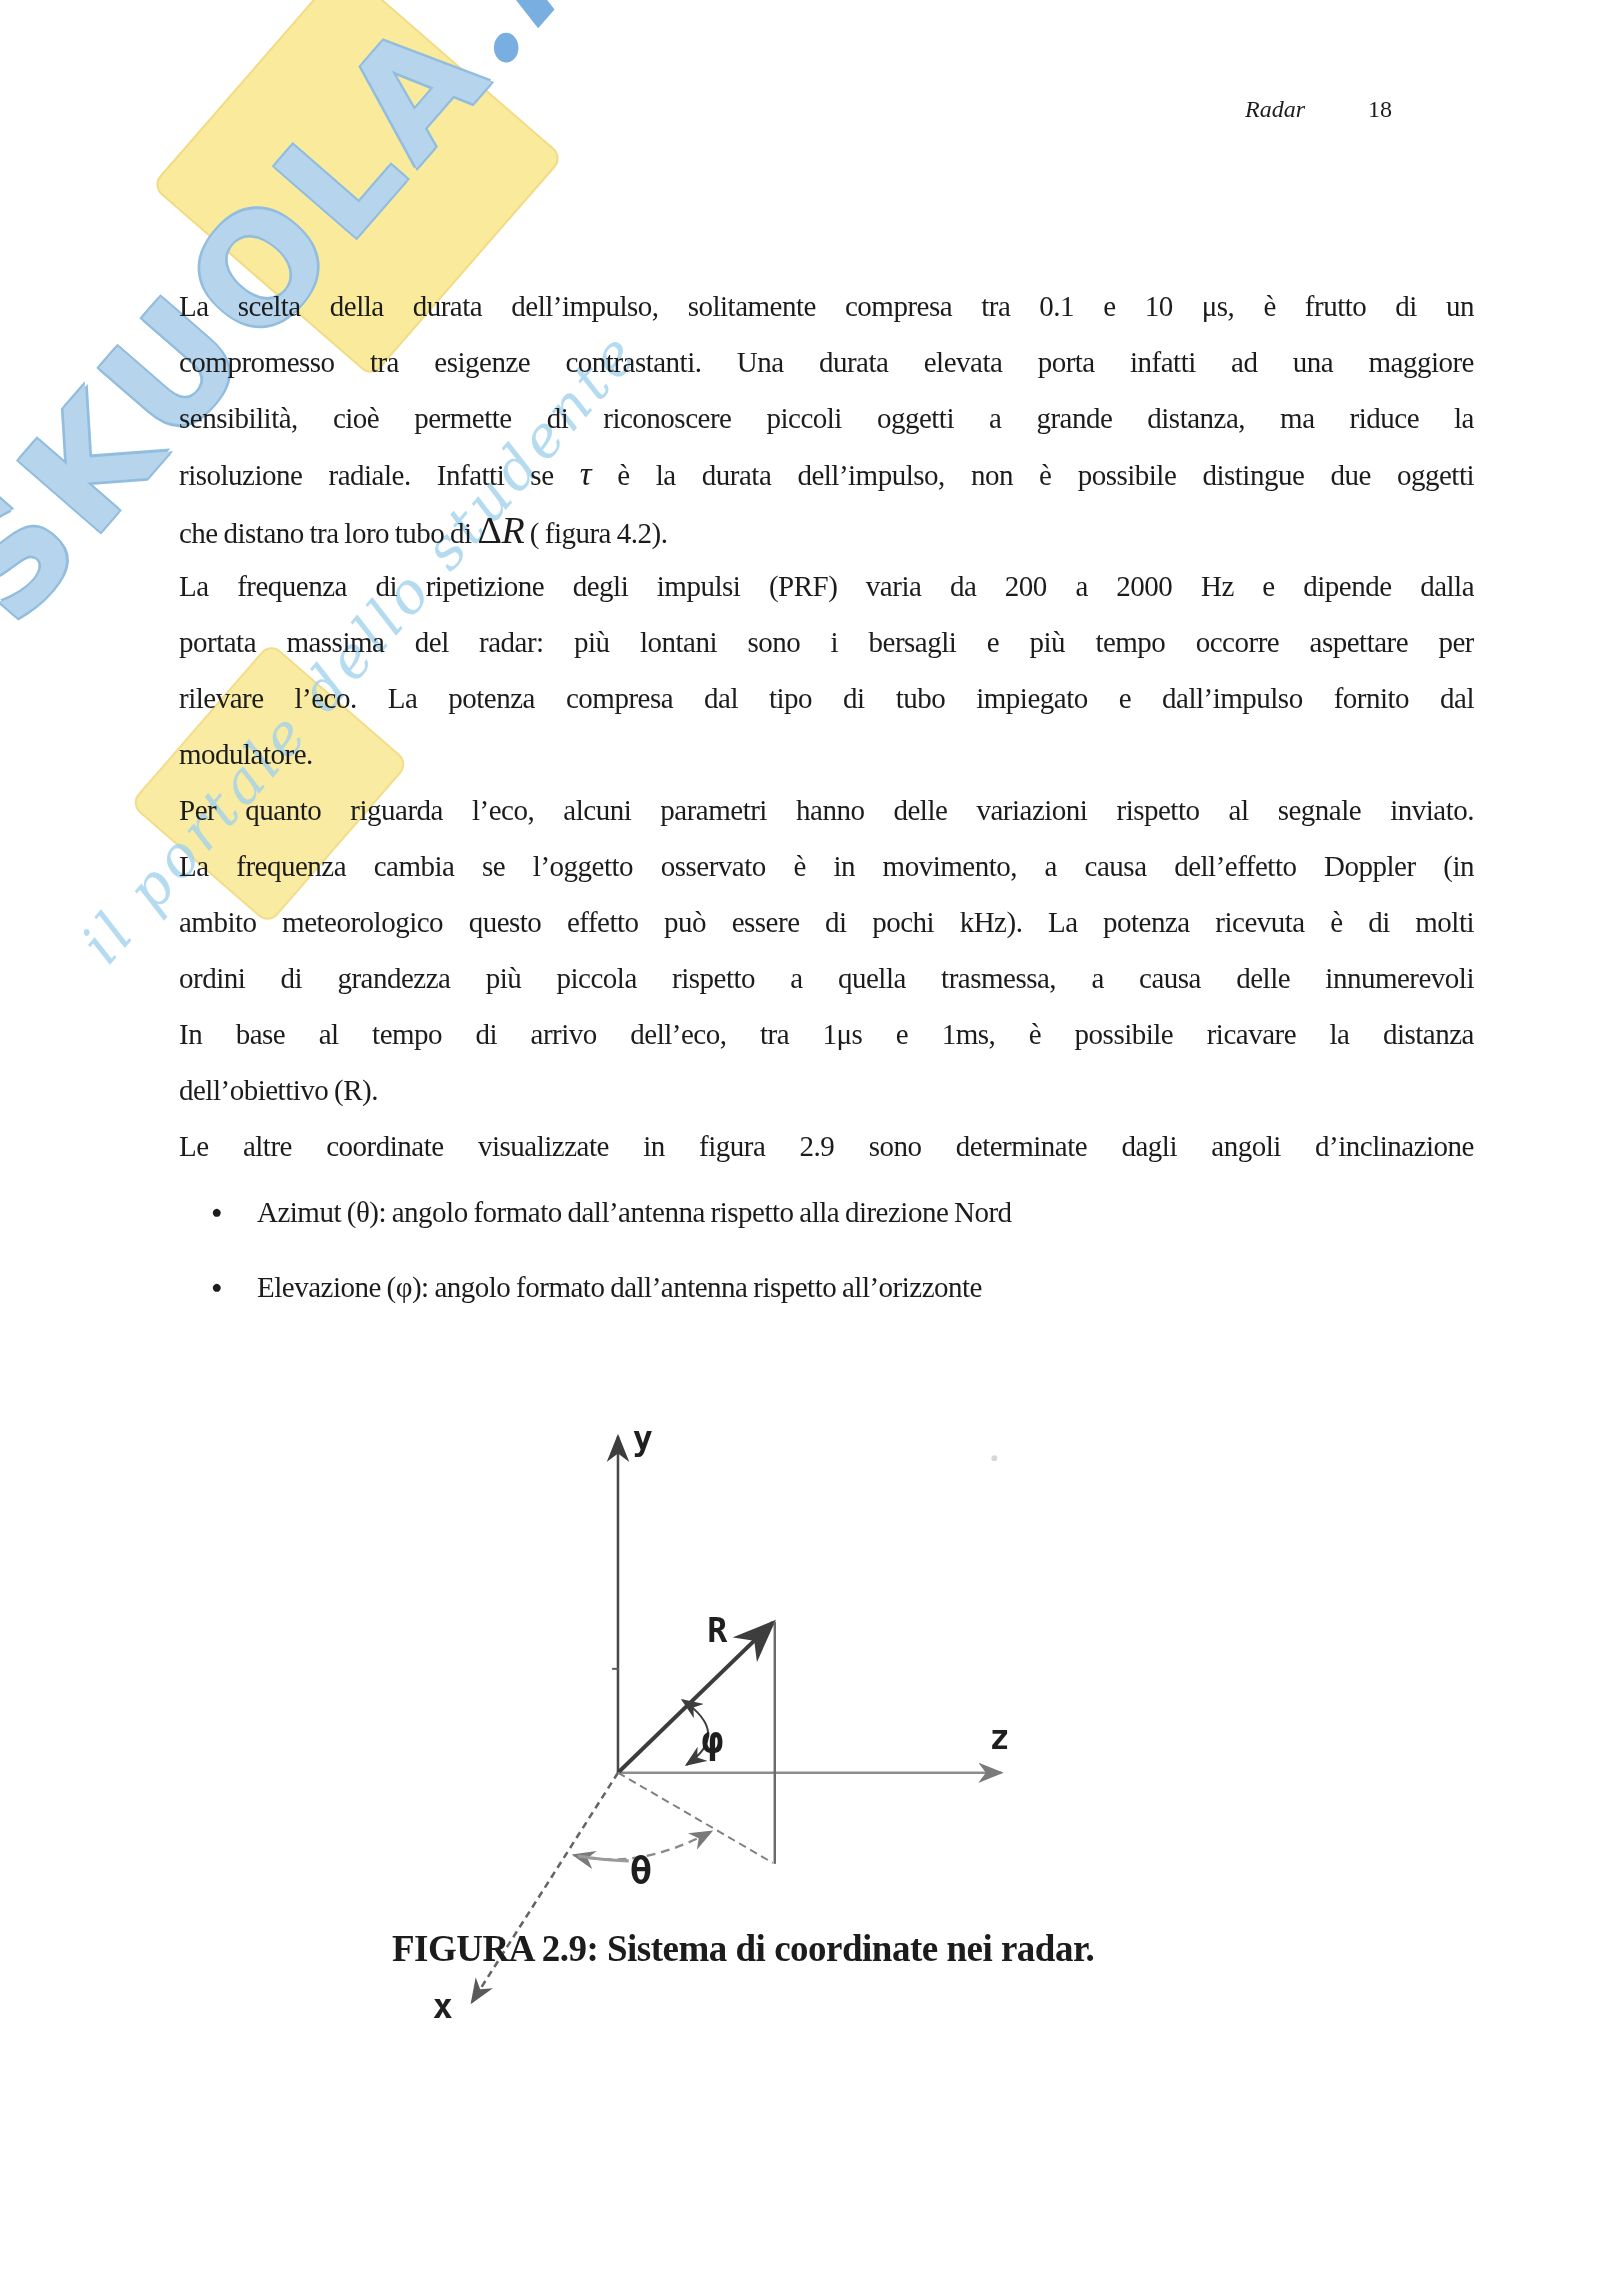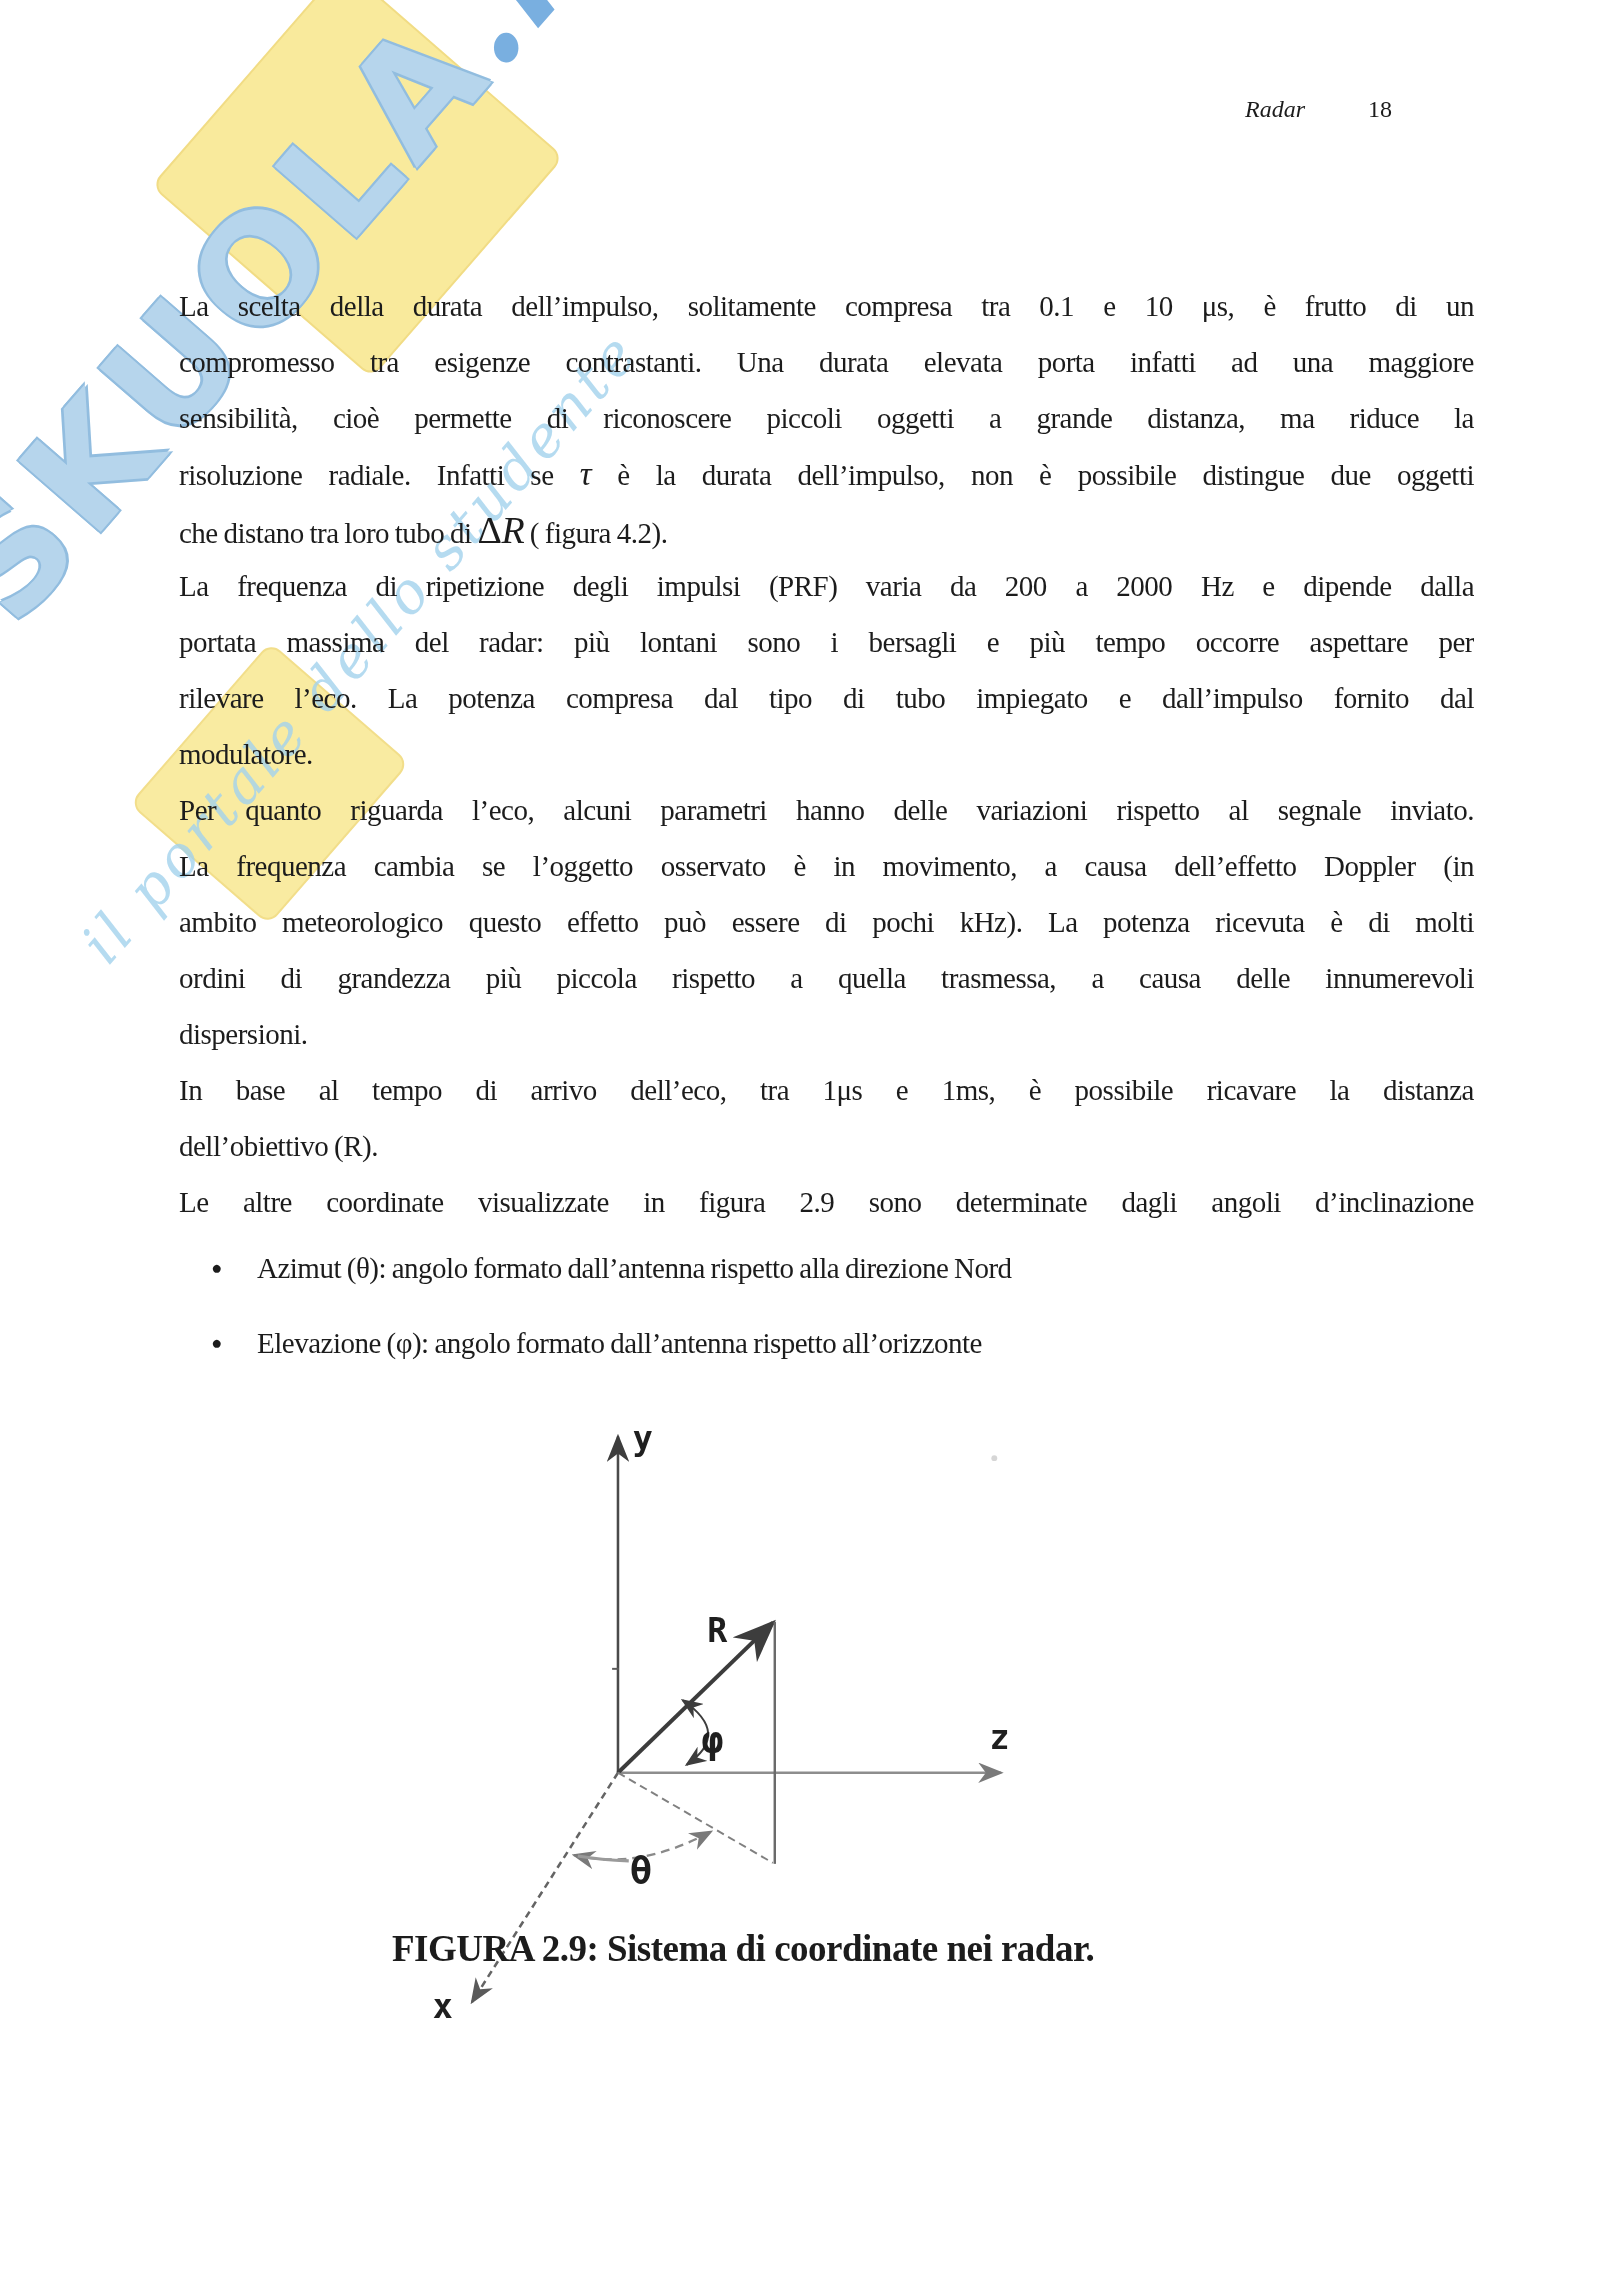--- a/index.html
+++ b/index.html
@@ -111,21 +111,20 @@
       <div class="line jline"><span>risoluzione radiale. Infatti se </span><span class="seg-sym">τ</span><span> è la durata dell’impulso, non è possibile distingue due oggetti</span></div>
       <div class="line"><span>che distano tra loro tubo di </span><span class="seg-delta">Δ</span><span class="seg-math">R</span><span> ( figura 4.2).</span></div>
       <div class="line jline"><span>La frequenza di ripetizione degli impulsi (PRF) varia da 200 a 2000 Hz e dipende dalla</span></div>
       <div class="line jline"><span>portata massima del radar: più lontani sono i bersagli e più tempo occorre aspettare per</span></div>
       <div class="line jline"><span>rilevare l’eco. La potenza compresa dal tipo di tubo impiegato e dall’impulso fornito dal</span></div>
       <div class="line"><span>modulatore.</span></div>
       <div class="line jline"><span>Per quanto riguarda l’eco, alcuni parametri hanno delle variazioni rispetto al segnale inviato.</span></div>
       <div class="line jline"><span>La frequenza cambia se l’oggetto osservato è in movimento, a causa dell’effetto Doppler (in</span></div>
       <div class="line jline"><span>ambito meteorologico questo effetto può essere di pochi kHz). La potenza ricevuta è di molti</span></div>
       <div class="line jline"><span>ordini di grandezza più piccola rispetto a quella trasmessa, a causa delle innumerevoli</span></div>
-      <div class="line"><span>dispersioni.</span></div>
       <div class="line jline"><span>In base al tempo di arrivo dell’eco, tra 1μs e 1ms, è possibile ricavare la distanza</span></div>
       <div class="line"><span>dell’obiettivo (R).</span></div>
       <div class="line jline"><span>Le altre coordinate visualizzate in figura 2.9 sono determinate dagli angoli d’inclinazione</span></div>
       <div class="bullet bullet-1">
         <span class="dot">●</span>
         <span class="btext">Azimut (θ): angolo formato dall’antenna rispetto alla direzione Nord</span>
       </div>
       <div class="bullet bullet-2">
         <span class="dot">●</span>
         <span class="btext">Elevazione (φ): angolo formato dall’antenna rispetto all’orizzonte</span>

